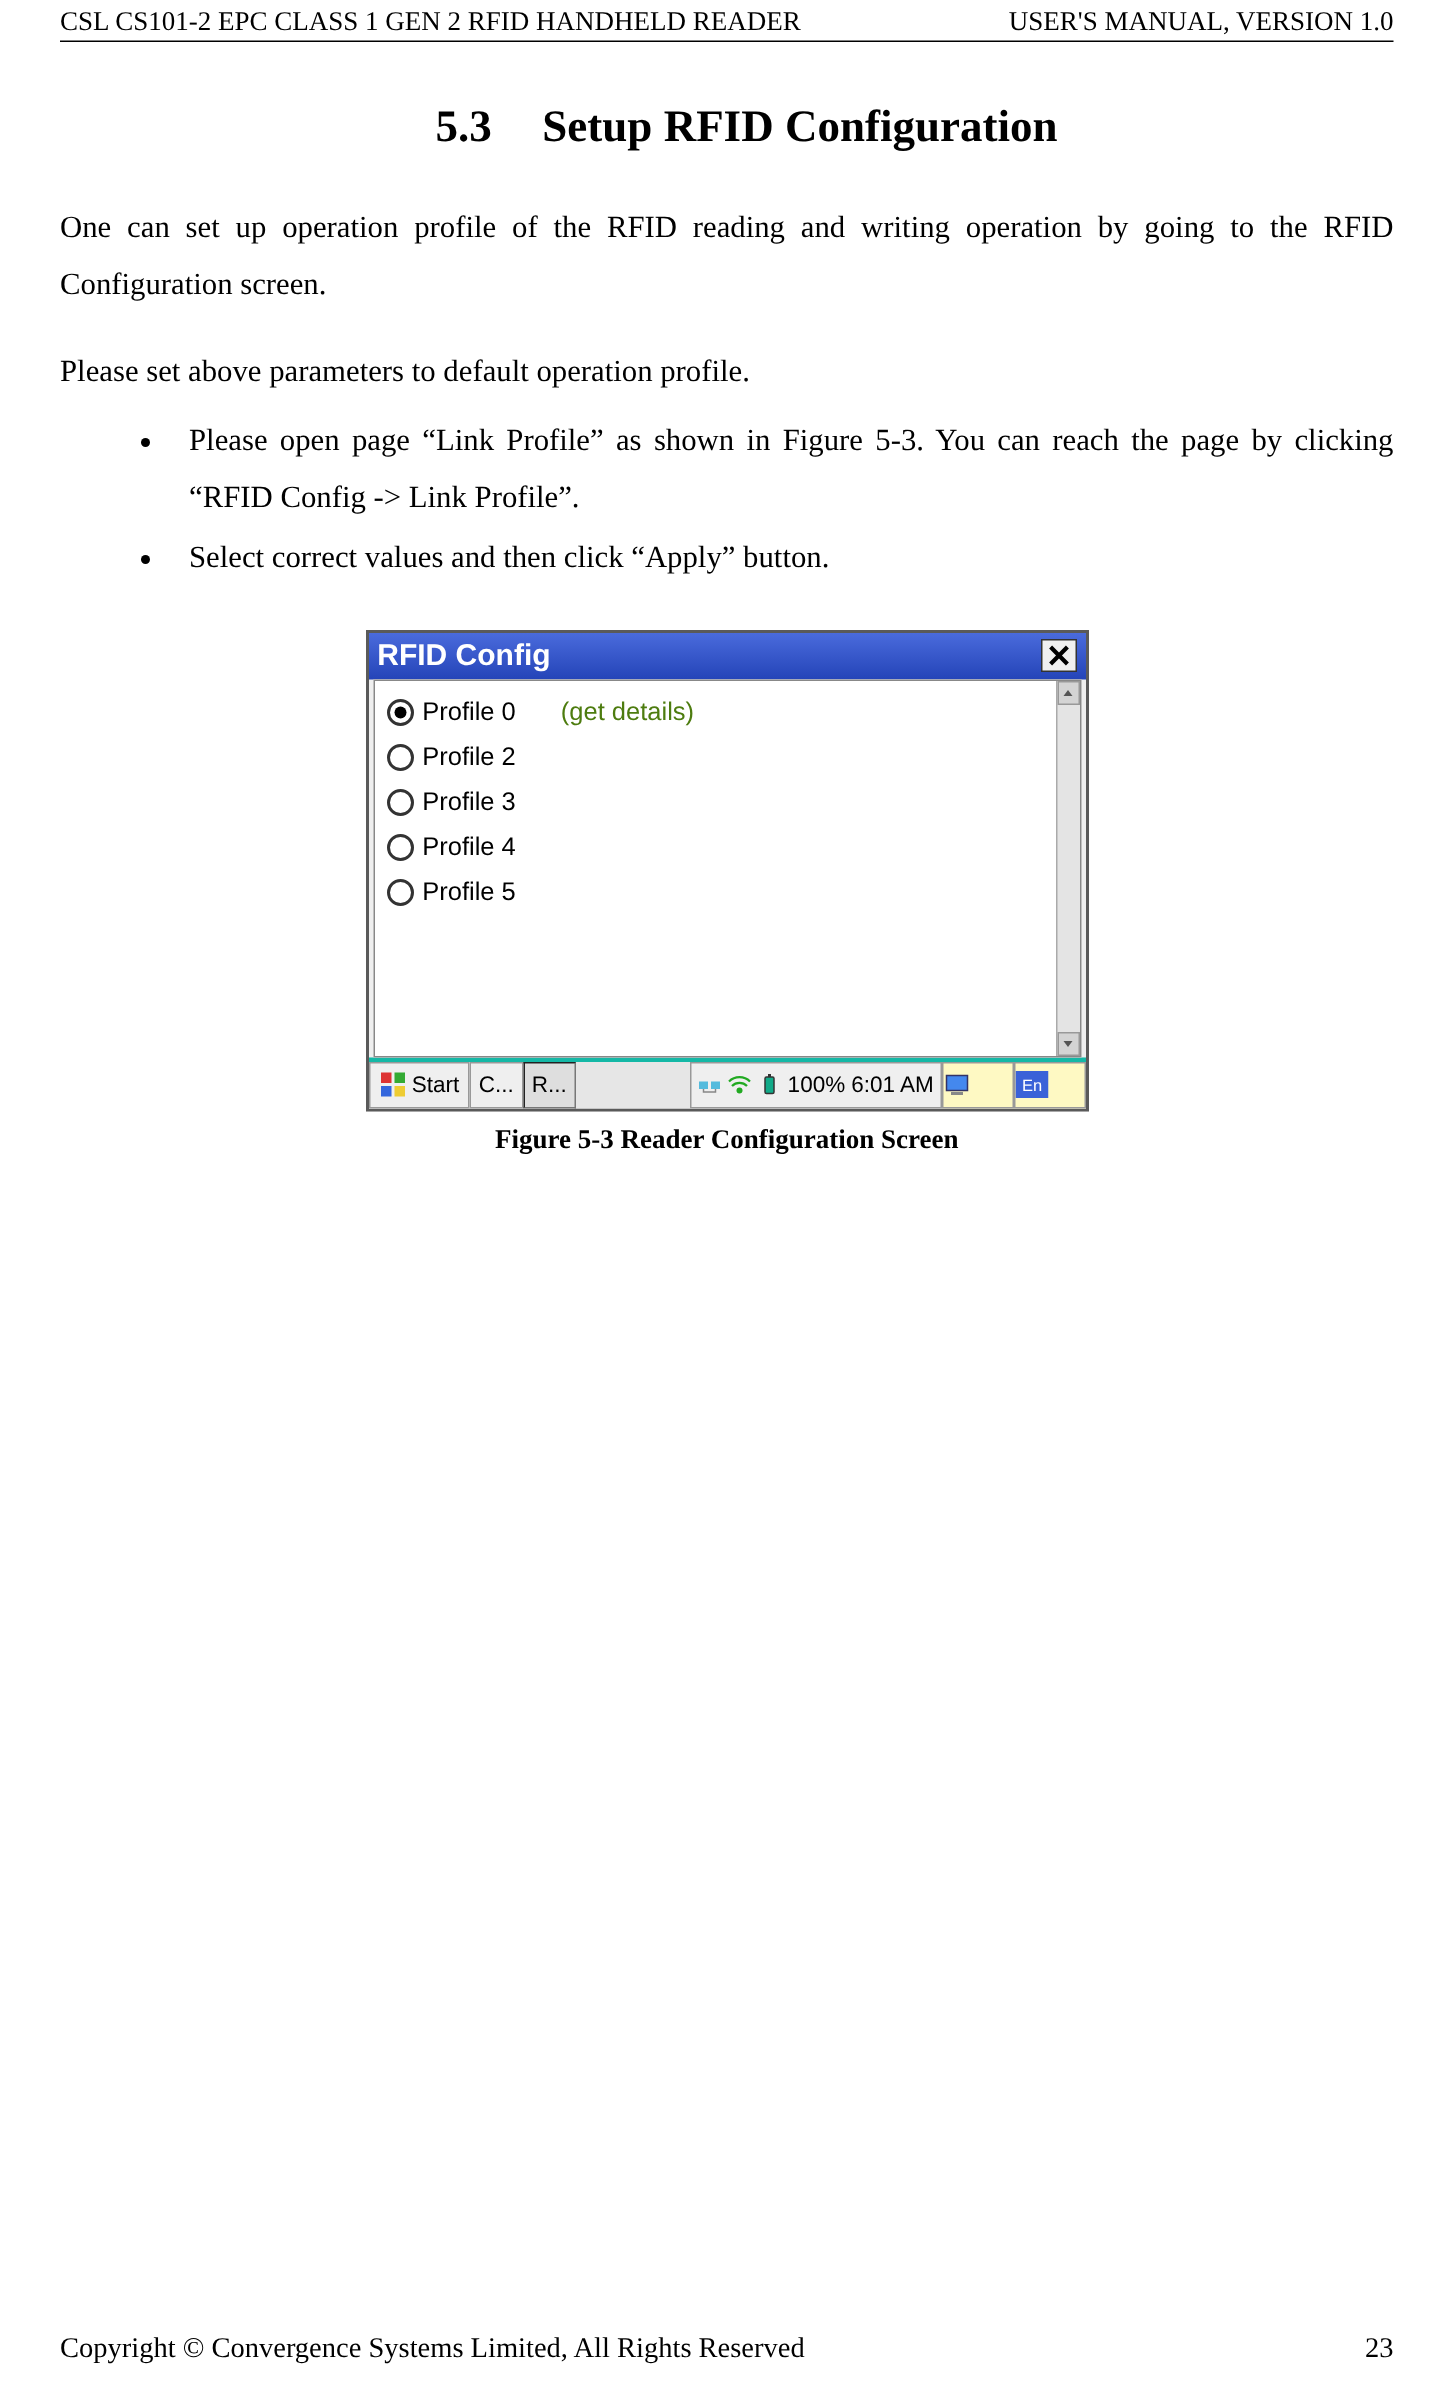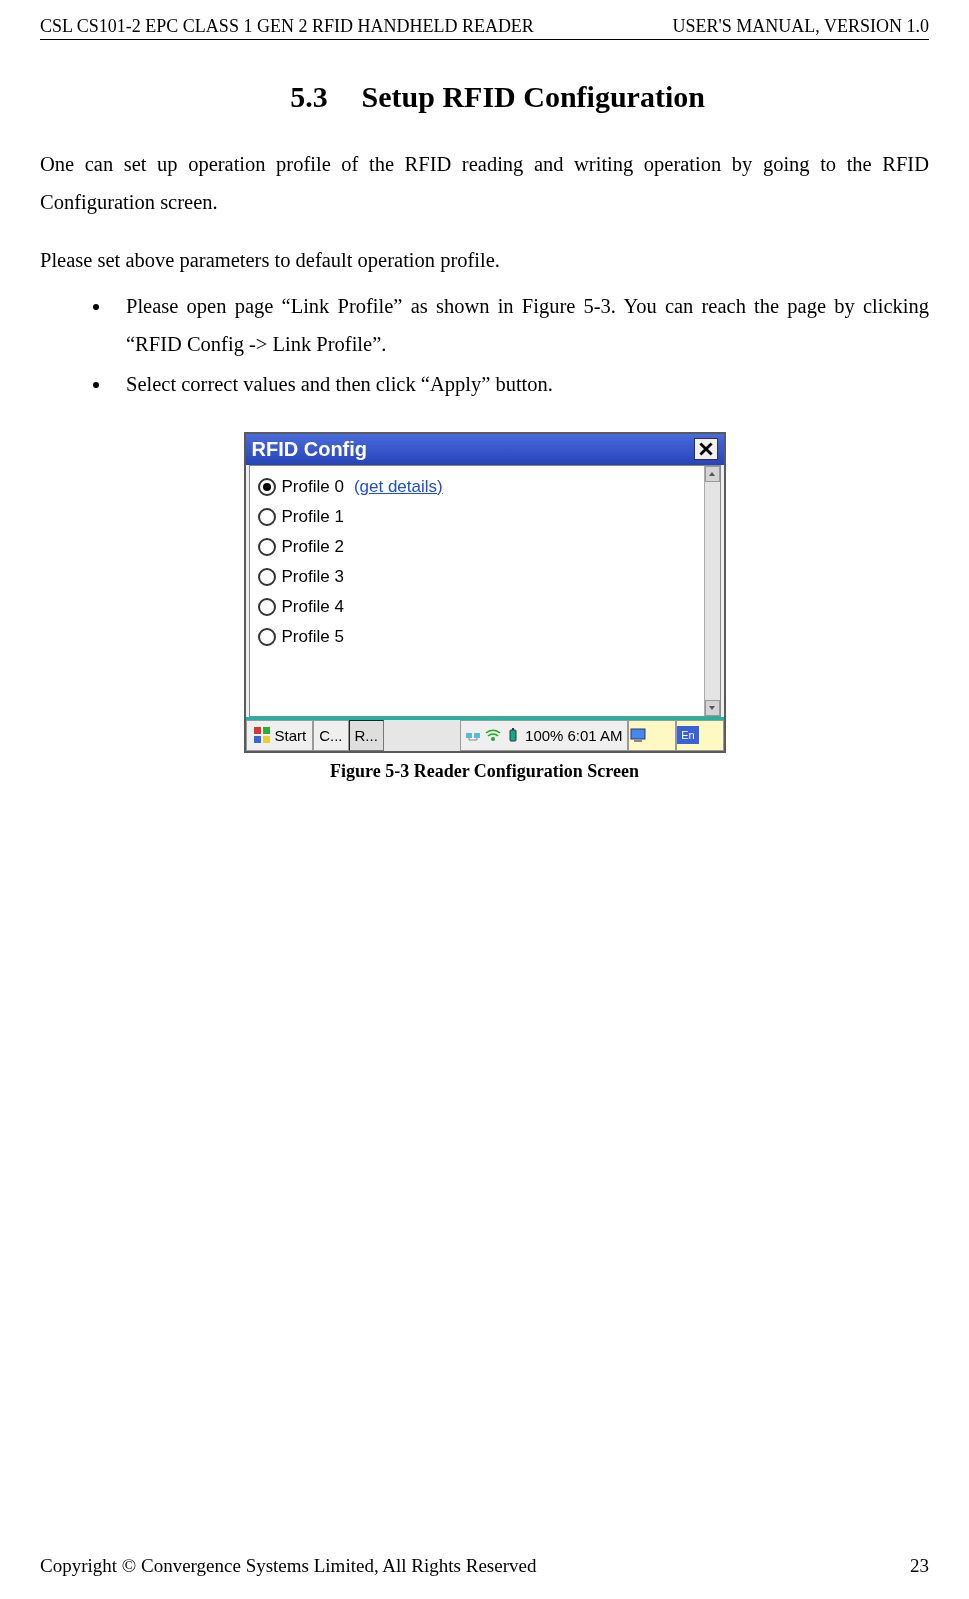--- a/index.html
+++ b/index.html
@@ -8,21 +8,21 @@
       width: 969px;
       height: 1599px;
       background: white;
       position: relative;
       padding: 0 40px;
     }
     .page-header {
       display: flex;
       justify-content: space-between;
       border-bottom: 1px solid #000;
-      padding-top: 16px;
+      padding-top: 4px;
       padding-bottom: 2px;
       font-size: 18px;
     }
     .section-heading {
       font-size: 30px;
       font-weight: bold;
       margin-top: 40px;
       margin-bottom: 32px;
       text-align: center;
     }
@@ -133,21 +133,21 @@
       display: inline-flex;
       align-items: center;
       justify-content: center;
     }
     .radio.sel::after {
       content: "";
       width: 8px; height: 8px;
       background: #000;
       border-radius: 50%;
     }
-    .linklike { color: #1d4ed8; text-decoration: underline; margin-left: 4px; }
+    .linklike { color: #4d7c0f; margin-left: 24px; }
     .vscroll {
       position: absolute;
       right: 0; top: 0; bottom: 0;
       width: 16px;
       background: #e4e4e4;
       border-left: 1px solid #aaa;
     }
     .vscroll .arrow {
       height: 16px;
       background: #d4d4d4;
@@ -244,24 +244,20 @@
         <svg viewBox="0 0 10 10">
             <path d="M1 1 L9 9 M9 1 L1 9" stroke="#000" stroke-width="2"></path>
           </svg>
       </div>
     </div>
     <div class="tabcontent">
       <div class="radio-row">
         <span class="radio sel"></span>
         <span>Profile 0</span>
         <span class="linklike">(get details)</span>
-      </div>
-      <div class="radio-row">
-        <span class="radio"></span>
-        <span>Profile 1</span>
       </div>
       <div class="radio-row">
         <span class="radio"></span>
         <span>Profile 2</span>
       </div>
       <div class="radio-row">
         <span class="radio"></span>
         <span>Profile 3</span>
       </div>
       <div class="radio-row">

